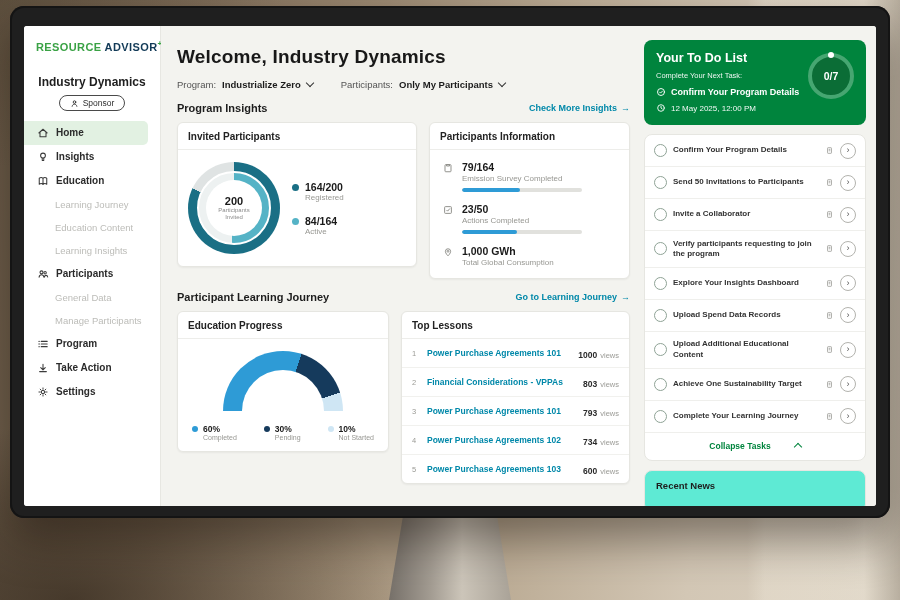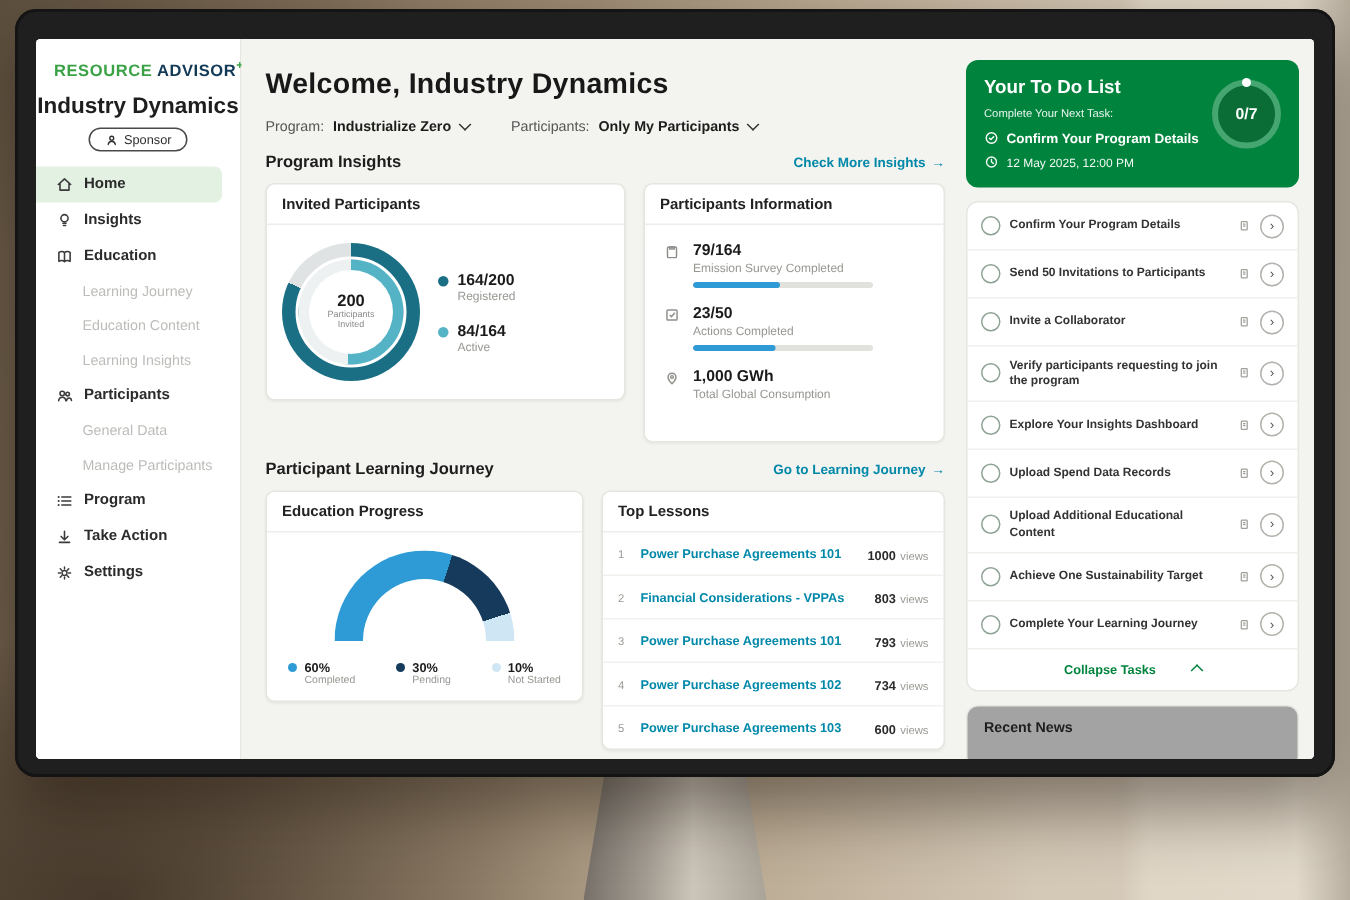--- a/index.html
+++ b/index.html
@@ -19,21 +19,21 @@
     padding:20px 14px 12px;box-sizing:border-box;
     box-shadow:0 22px 45px rgba(20,12,5,.45), inset 0 0 0 2px #141414;}
   .screen{width:100%;height:100%;background:#f3f3ef;border-radius:3px;overflow:hidden;display:flex}
 
   
   .sidebar{width:136px;flex-shrink:0;background:#fff;border-right:1px solid #e7e7e2}
   .logo{padding:13px 12px 6px;font-size:11px;font-weight:bold;letter-spacing:.4px;white-space:nowrap}
   .logo .p1{color:#3aa245}
   .logo .p2{color:#123a57}
   .logo .plus{color:#3aa245;font-size:8px;vertical-align:super}
-  .org{text-align:center;font-size:15px;font-weight:bold;color:#1e1e1e;margin-top:2px}
+  .org{text-align:center;font-size:12px;font-weight:bold;color:#1e1e1e;margin-top:16px}
   .sponsor-wrap{display:flex;justify-content:center;margin:6px 0 10px}
   .sponsor-pill{display:inline-flex;align-items:center;gap:4px;border:1px solid #4a4a4a;border-radius:10px;
     padding:2px 10px;font-size:8.5px;color:#2e2e2e;background:#fff;cursor:pointer}
   .nav-item{display:flex;align-items:center;gap:7px;height:24px;padding:0 18px 0 13px;
     font-size:10px;font-weight:bold;color:#2b2b2b;cursor:pointer}
   .nav-item.sub{padding-left:31px;color:#bcbcb8;font-weight:normal;height:23px;font-size:9.5px}
   .nav-item.active{background:#e2f1e2;border-radius:0 5px 5px 0;margin-right:12px}
   .nav-icon{width:12px;height:12px;color:#3b3b3b;flex-shrink:0;display:inline-flex}
   .nav-icon svg,.mini-icon svg{width:100%;height:100%}
 
@@ -66,21 +66,21 @@
   .legend-col{display:flex;flex-direction:column;gap:13px}
   .leg-item{display:flex;gap:6px}
   .leg-dot{width:7px;height:7px;border-radius:50%;margin-top:3px;flex-shrink:0}
   .leg-val{font-size:10.5px;font-weight:bold;color:#1a1a1a}
   .leg-lbl{font-size:8px;color:#979792}
 
   
   .card-info{flex:1;min-width:0}
   .info-body{padding:11px 12px}
   .info-row{display:flex;gap:8px;margin-bottom:11px}
-  .info-row:last-child{margin-bottom:16px}
+  .info-row:last-child{margin-bottom:0}
   .mini-icon{width:12px;height:12px;color:#8f8f8a;flex-shrink:0;display:inline-flex;margin-top:1px}
   .info-val{font-size:10.5px;font-weight:bold;color:#1a1a1a}
   .info-lbl{font-size:8px;color:#979792;margin-top:1px}
   .bar{width:120px;height:4px;background:#e1e1dd;border-radius:2px;margin-top:5px;overflow:hidden}
   .bar-fill{height:100%;border-radius:2px}
 
   
   .card-edu{width:210px;flex-shrink:0}
   .edu-body{padding:12px 12px 10px;display:flex;flex-direction:column;align-items:center}
   .gauge-wrap{position:relative;width:120px;height:62px;overflow:hidden}
@@ -122,21 +122,21 @@
   .task-row:last-of-type{border-bottom:none}
   .task-check{width:11px;height:11px;border:1.3px solid #8fa396;border-radius:50%;flex-shrink:0}
   .task-label{flex:1;font-size:8px;font-weight:bold;color:#333;line-height:1.3}
   .task-doc{width:9px;height:9px;color:#a0a09b;flex-shrink:0;display:inline-flex}
   .task-doc svg{width:100%;height:100%}
   .task-next{width:14px;height:14px;border:1px solid #b3b3ae;border-radius:50%;display:grid;place-items:center;
     flex-shrink:0;color:#555;font-size:9px;line-height:1}
   .collapse-row{display:flex;justify-content:center;align-items:center;gap:24px;padding:8px 0 9px;cursor:pointer}
   .collapse-txt{font-size:8.5px;font-weight:bold;color:#00843d}
   .chev-up{width:5px;height:5px;border-left:1.5px solid #00843d;border-top:1.5px solid #00843d;transform:rotate(45deg);margin-top:2px}
-  .news-card{background:#a3a3a3;border:1px solid #e6e6e1;border-radius:8px;margin-top:9px;padding:9px 11px 20px;
+  .news-card{background:#5eead4;border:1px solid #e6e6e1;border-radius:8px;margin-top:9px;padding:9px 11px 20px;
     font-size:9.5px;font-weight:bold;color:#1e1e1e}
 </style>
 </head>
 <body>
 
 <div class="scene">
   <div class="stand"></div>
   <div class="monitor">
     <div class="screen">
 

